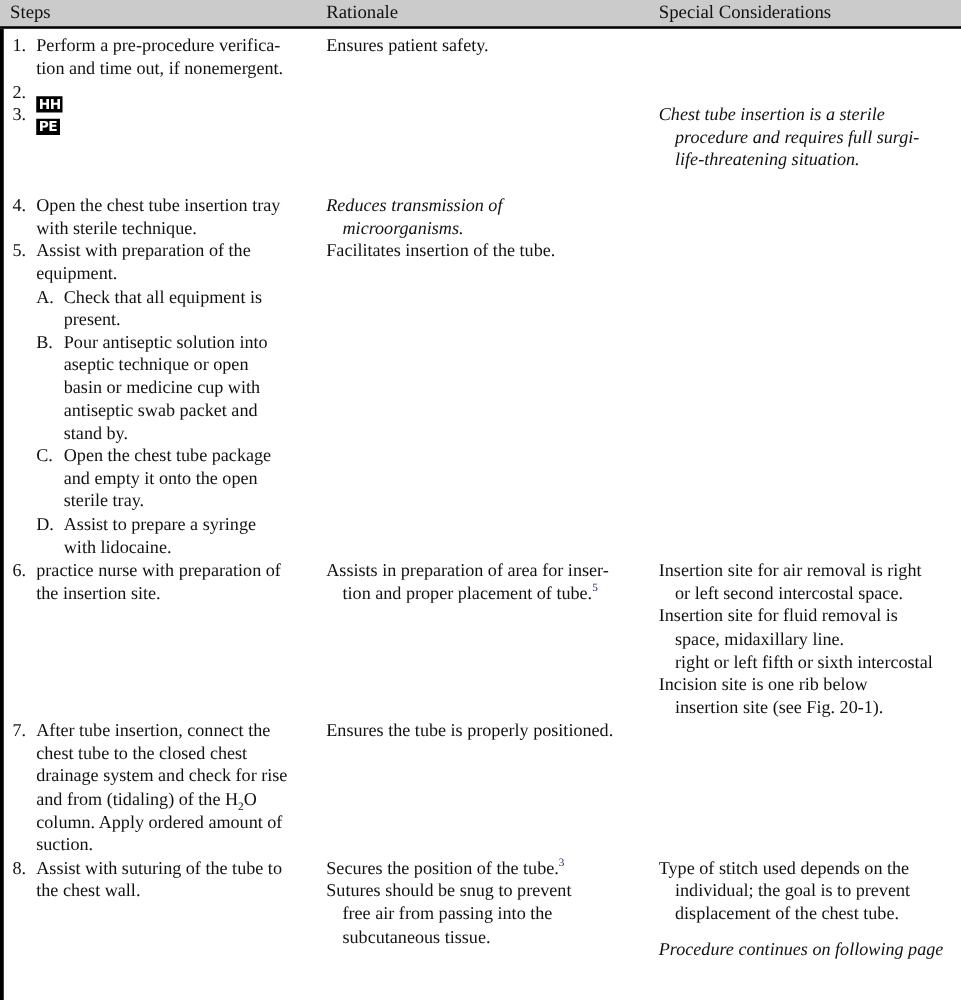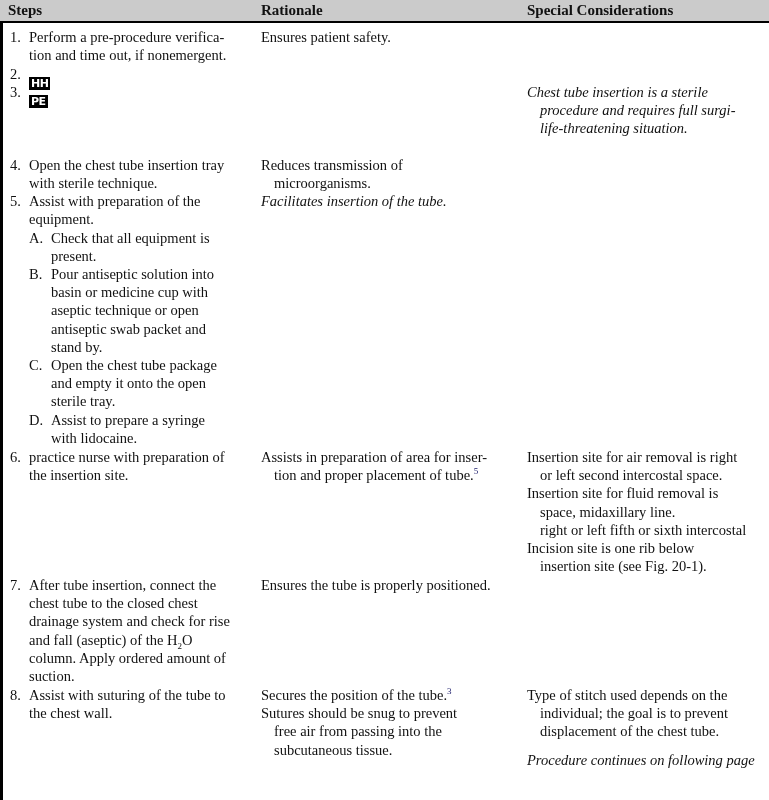--- a/index.html
+++ b/index.html
@@ -11,21 +11,21 @@
       line-height: 18.2px;
     }
     .left-rule {
       position: absolute; left: 0; top: 0; width: 3px; height: 800px; background: #000;
     }
     .header {
       position: absolute; left: 0; top: 0; width: 769px; height: 21px;
       background: #cbcbcb; border-bottom: 2px solid #000;
     }
     .header span {
-      position: absolute; top: 1px; font-weight: bold; font-size: 15px;
+      position: absolute; top: 1px; font-weight: normal; font-size: 15px;
       font-family: "Liberation Serif", serif; line-height: 19px;
     }
     .col { position: absolute; }
     .item { position: absolute; }
     .num { position: absolute; left: 0; width: 16px; text-align: left; }
     .body { display: block; padding-left: 19px; }
     .sub .body { padding-left: 19px; }
     .italic { font-style: italic; }
     .badge {
       display: inline-block; background: #000; color: #fff;
@@ -89,22 +89,22 @@
     <span class="body" style="padding-left:22px">
       <span class="line">Check that all equipment is</span>
       <span class="line">present.</span>
     </span>
   </div>
 
   <div class="item sub" style="top:265px; left:19px;">
     <span class="num">B.</span>
     <span class="body" style="padding-left:22px">
       <span class="line">Pour antiseptic solution into</span>
+      <span class="line">aseptic technique or open</span>
       <span class="line">basin or medicine cup with</span>
-      <span class="line">aseptic technique or open</span>
       <span class="line">antiseptic swab packet and</span>
       <span class="line">stand by.</span>
     </span>
   </div>
 
   <div class="item sub" style="top:356px; left:19px;">
     <span class="num">C.</span>
     <span class="body" style="padding-left:22px">
       <span class="line">Open the chest tube package</span>
       <span class="line">and empty it onto the open</span>
@@ -127,44 +127,44 @@
       <span class="line">the insertion site.</span>
     </span>
   </div>
 
   <div class="item" style="top:576px; left:0; width:250px;">
     <span class="num">7.</span>
     <span class="body">
       <span class="line">After tube insertion, connect the</span>
       <span class="line">chest tube to the closed chest</span>
       <span class="line">drainage system and check for rise</span>
-      <span class="line"><span>and fall (aseptic) of the H</span><sub>2</sub><span>O</span></span>
+      <span class="line"><span>and from (tidaling) of the H</span><sub>2</sub><span>O</span></span>
       <span class="line">column. Apply ordered amount of</span>
       <span class="line">suction.</span>
     </span>
   </div>
 
   <div class="item" style="top:686px; left:0; width:250px;">
     <span class="num">8.</span>
     <span class="body">
       <span class="line">Assist with suturing of the tube to</span>
       <span class="line">the chest wall.</span>
     </span>
   </div>
 </div>
 
 <div class="col" style="left:261px; top:0; width:260px;">
   <div class="item" style="top:28px;">
     <span class="line">Ensures patient safety.</span>
   </div>
-  <div class="item" style="top:156px;">
+  <div class="item" style="top:156px;font-style:italic;">
     <span class="line">Reduces transmission of</span>
     <span class="line" style="padding-left:13px">microorganisms.</span>
   </div>
-  <div class="item" style="top:192px;font-style:italic;">
+  <div class="item" style="top:192px;">
     <span class="line">Facilitates insertion of the tube.</span>
   </div>
   <div class="item" style="top:448px;">
     <span class="line">Assists in preparation of area for inser-</span>
     <span class="line" style="padding-left:13px"><span>tion and proper placement of tube.</span><sup>5</sup></span>
   </div>
   <div class="item" style="top:576px;">
     <span class="line">Ensures the tube is properly positioned.</span>
   </div>
   <div class="item" style="top:686px;">

